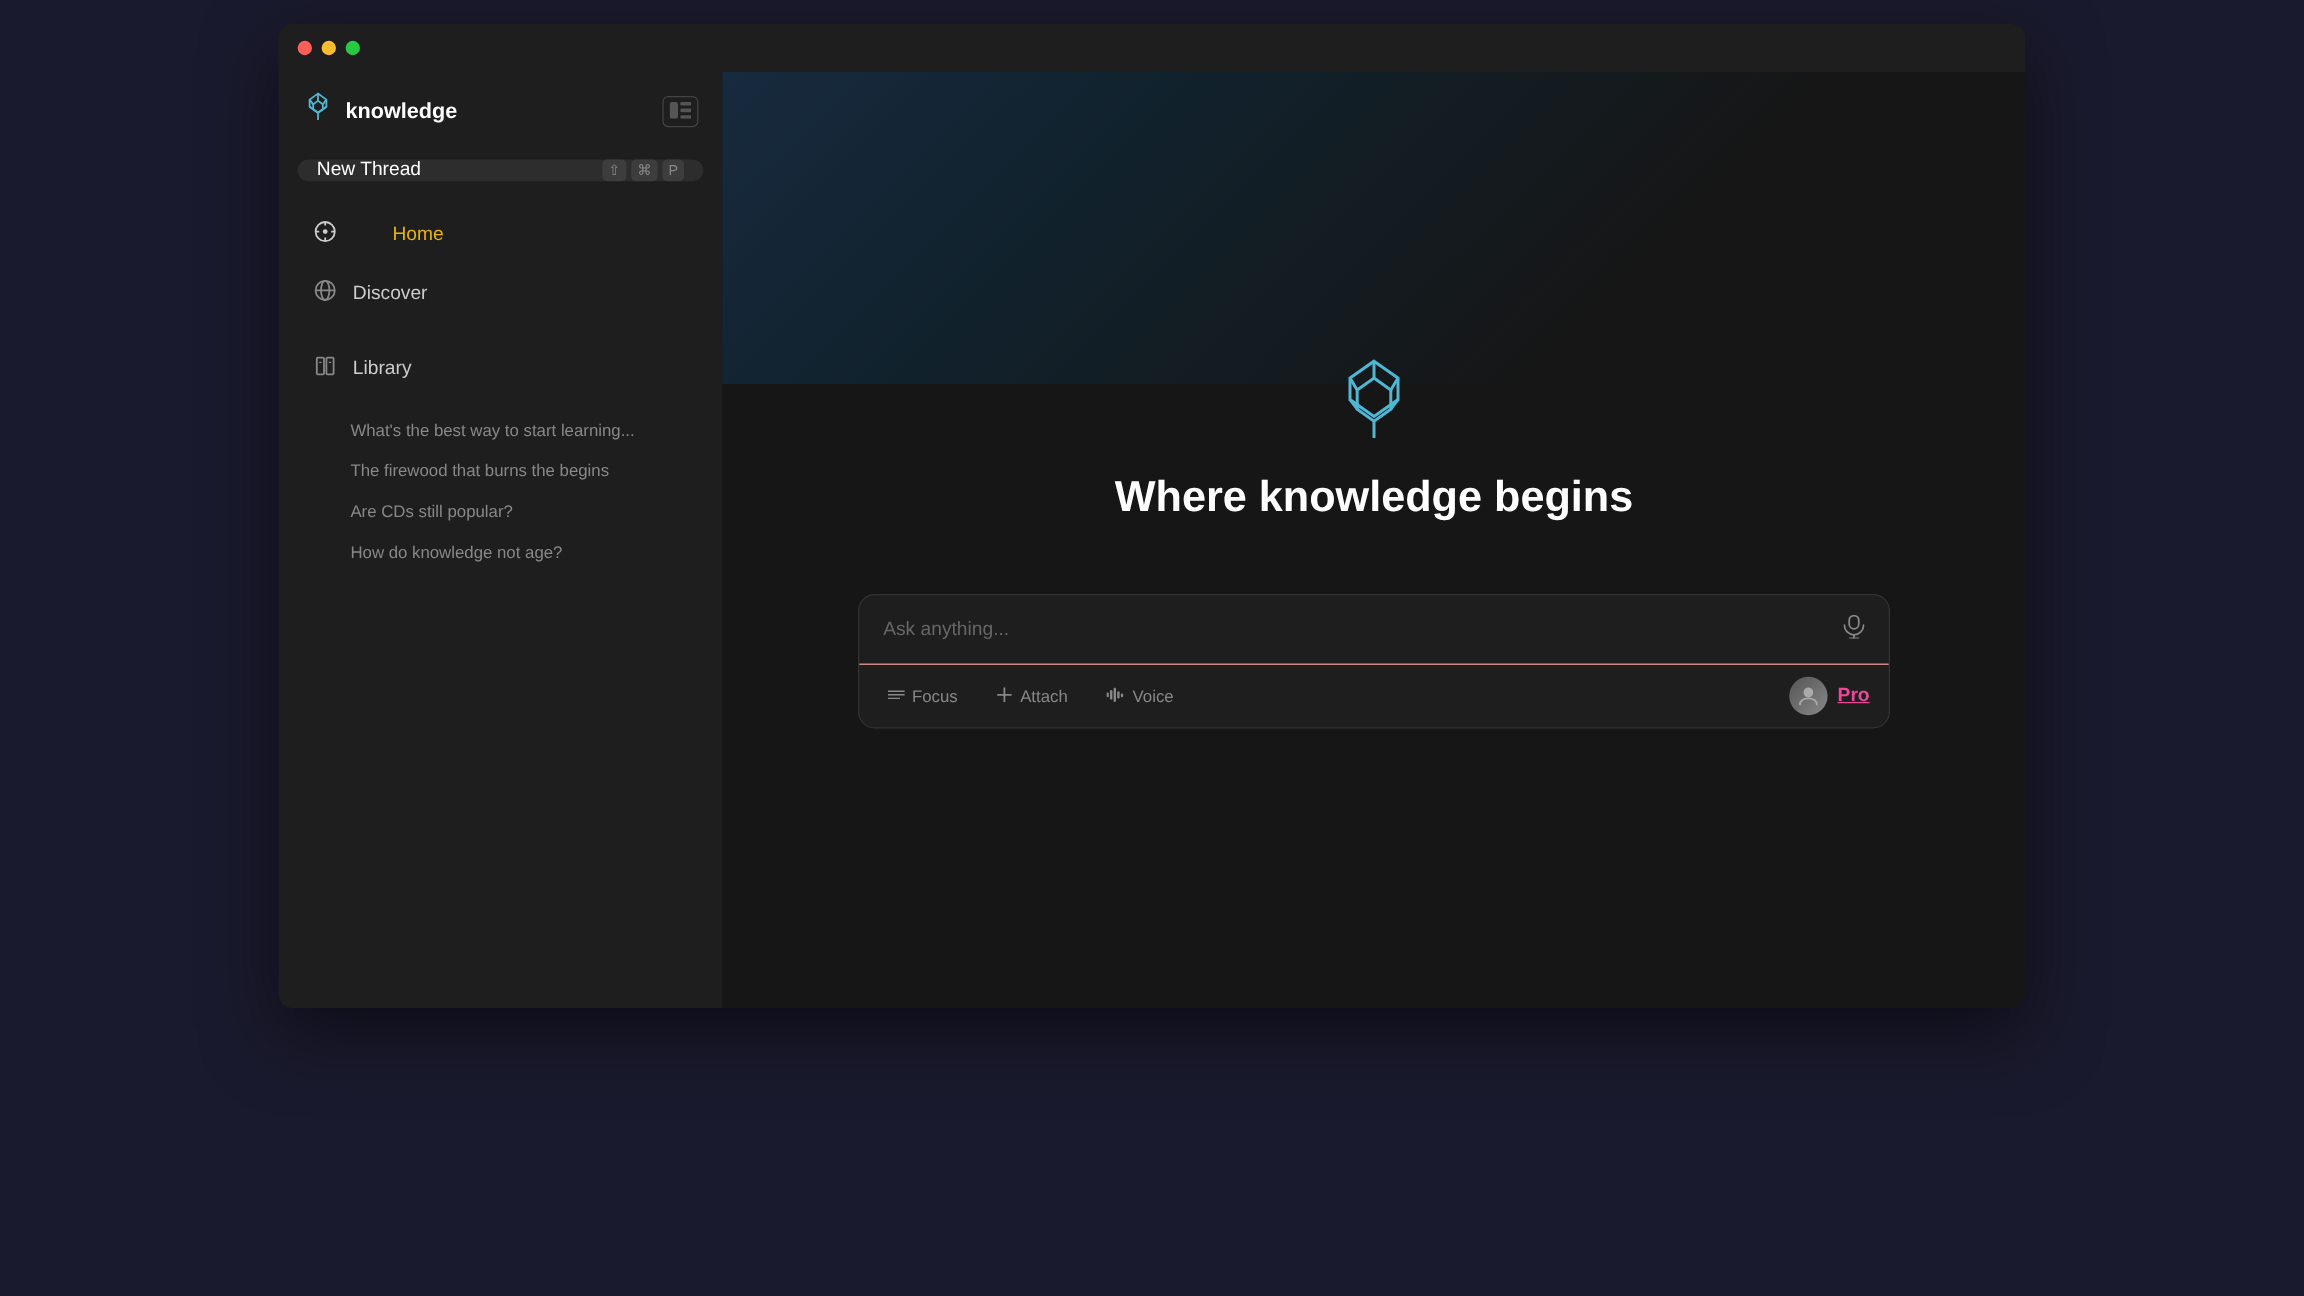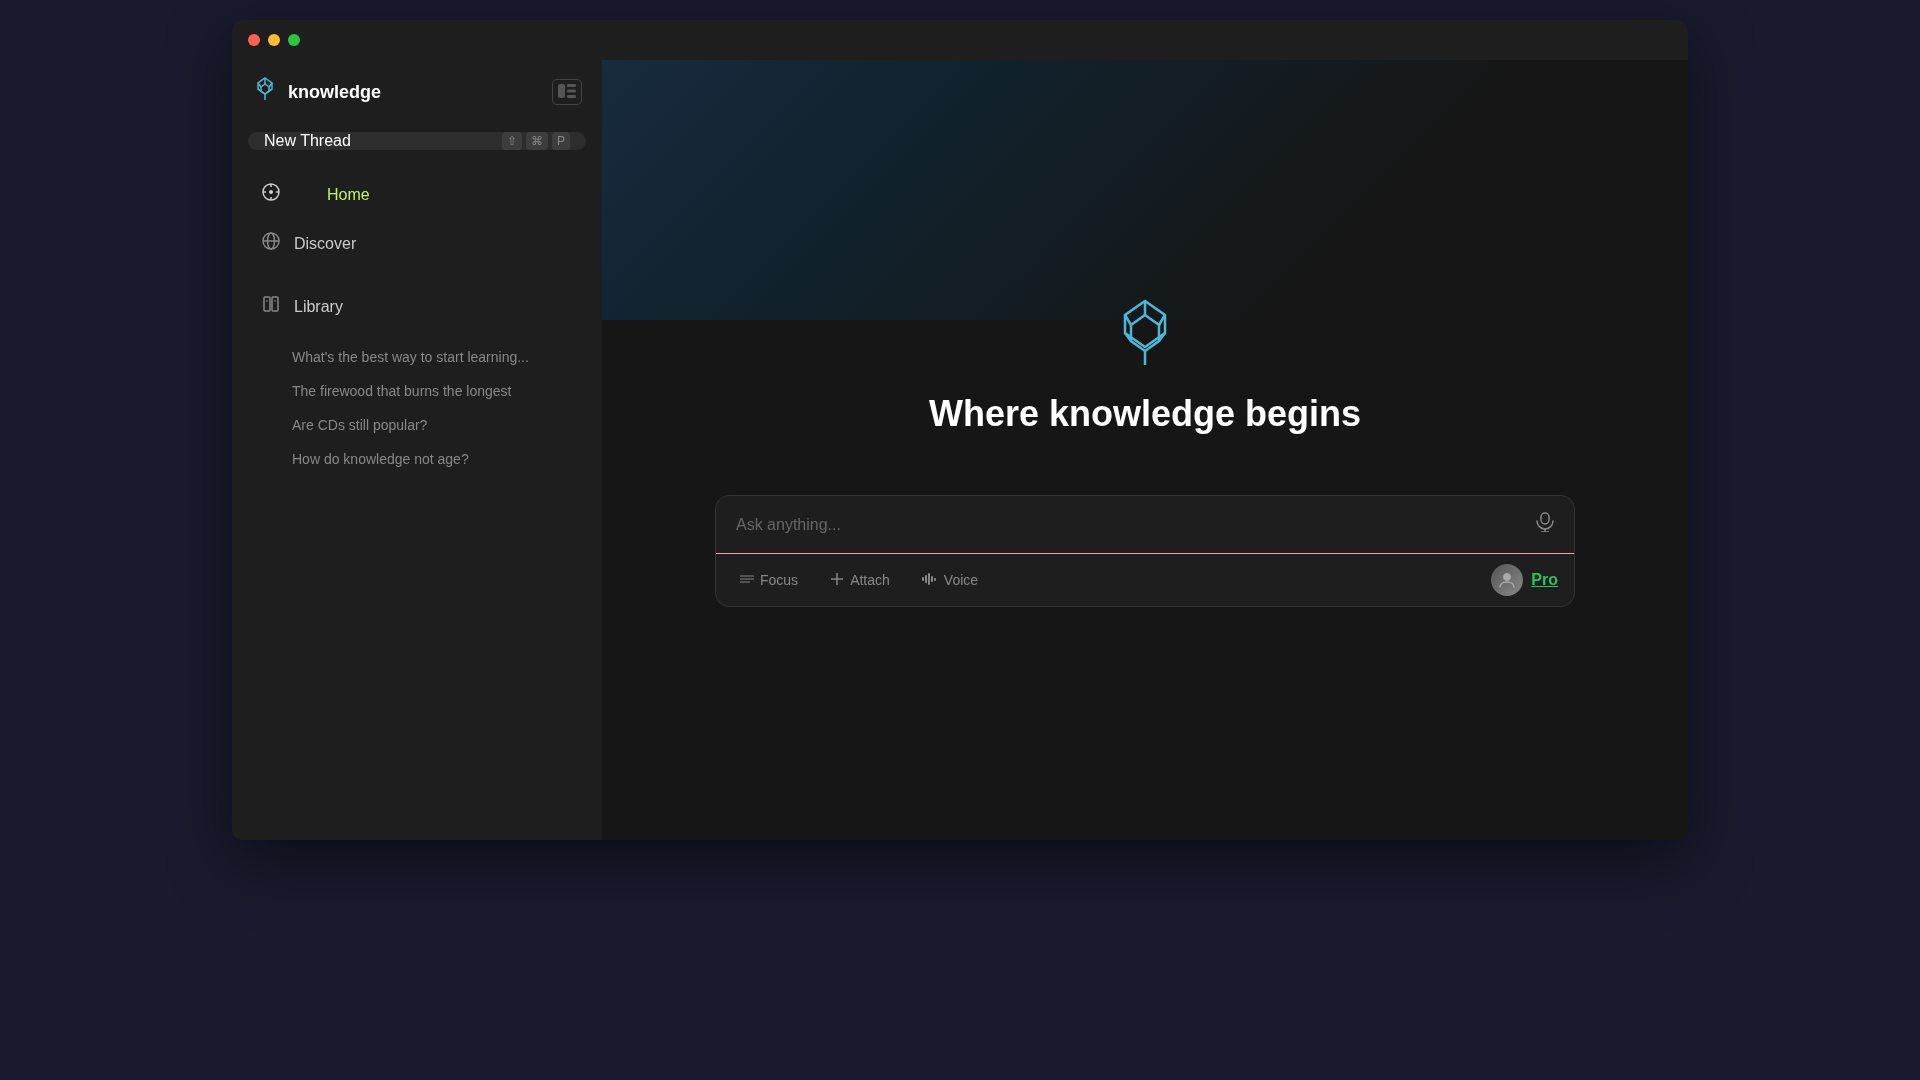--- a/index.html
+++ b/index.html
@@ -131,21 +131,21 @@
       gap: 12px;
       padding: 10px 20px;
       color: #cccccc;
       font-size: 16px;
       cursor: pointer;
       border-radius: 8px;
       margin: 2px 8px;
     }
 
     .nav-item.active {
-      color: #bef264;
+      color: #eab308;
       gap: 45px;
     }
 
     .nav-icon {
       font-size: 18px;
       width: 22px;
       text-align: center;
     }
 
     .library-section {
@@ -282,21 +282,21 @@
       border-radius: 50%;
       background: linear-gradient(135deg, #555, #888);
       display: flex;
       align-items: center;
       justify-content: center;
       color: white;
       font-size: 14px;
     }
 
     .pro-label {
-      color: #22c55e;
+      color: #ec4899;
       font-size: 16px;
       font-weight: 600;
       text-decoration: underline;
     }
 
     
     .perplexity-svg {
       color: #4db8d4;
     }
   </style>
@@ -379,21 +379,21 @@
           <rect x="11" y="3" width="6" height="14" rx="1" stroke="#888" stroke-width="1.5" fill="none"></rect>
           <line x1="5" y1="7" x2="7" y2="7" stroke="#888" stroke-width="1"></line>
           <line x1="13" y1="7" x2="15" y2="7" stroke="#888" stroke-width="1"></line>
         </svg>
       </span>
       <span>Library</span>
     </div>
 
     <div class="library-items">
       <div class="library-item">What's the best way to start learning...</div>
-      <div class="library-item">The firewood that burns the longest</div>
+      <div class="library-item">The firewood that burns the begins</div>
       <div class="library-item">Are CDs still popular?</div>
       <div class="library-item">How do knowledge not age?</div>
     </div>
   </div>
 
   <div class="main-content">
     <div class="center-content">
 
       <svg class="perplexity-svg" width="80" height="80" viewBox="0 0 80 80" fill="none" xmlns="http://www.w3.org/2000/svg">
         <path d="M40 8L60 22V40L40 54L20 40V22L40 8Z" stroke="#4db8d4" stroke-width="2.5" fill="none"></path>

